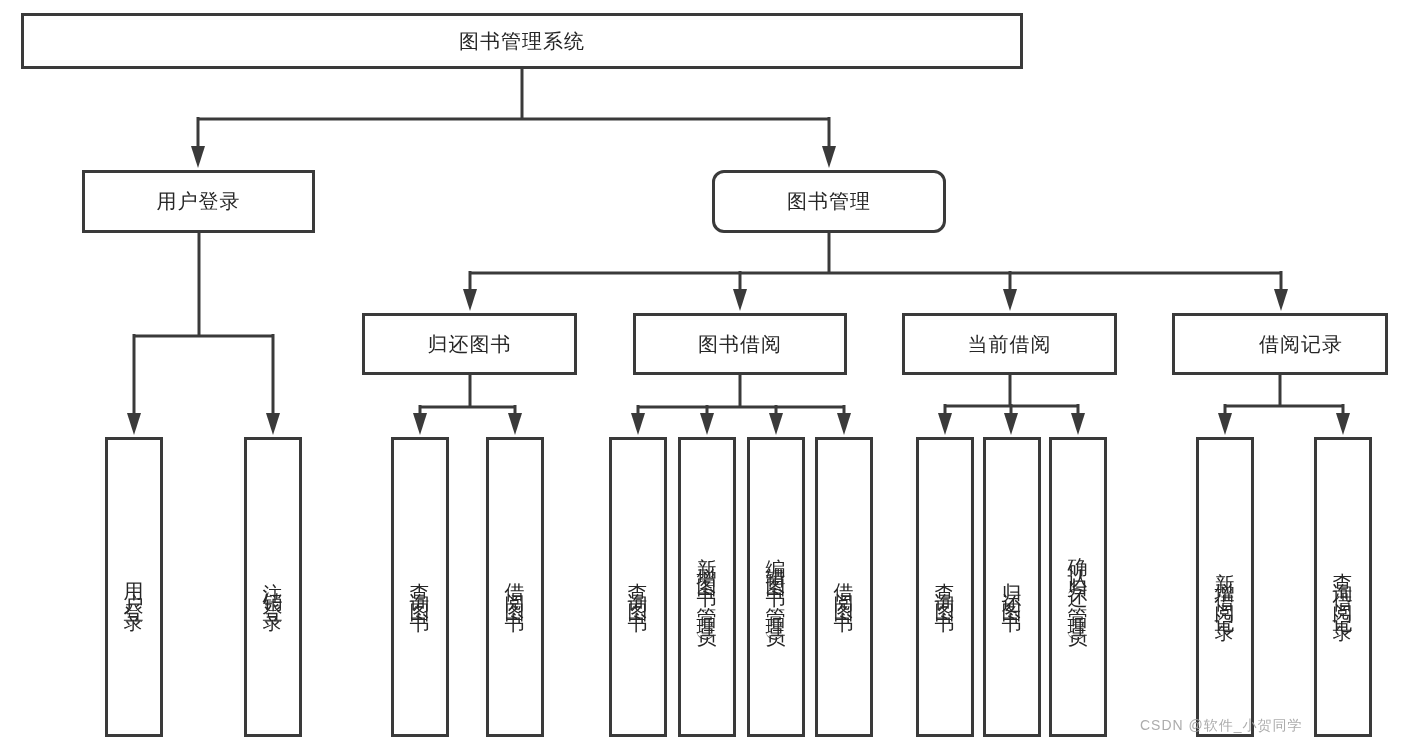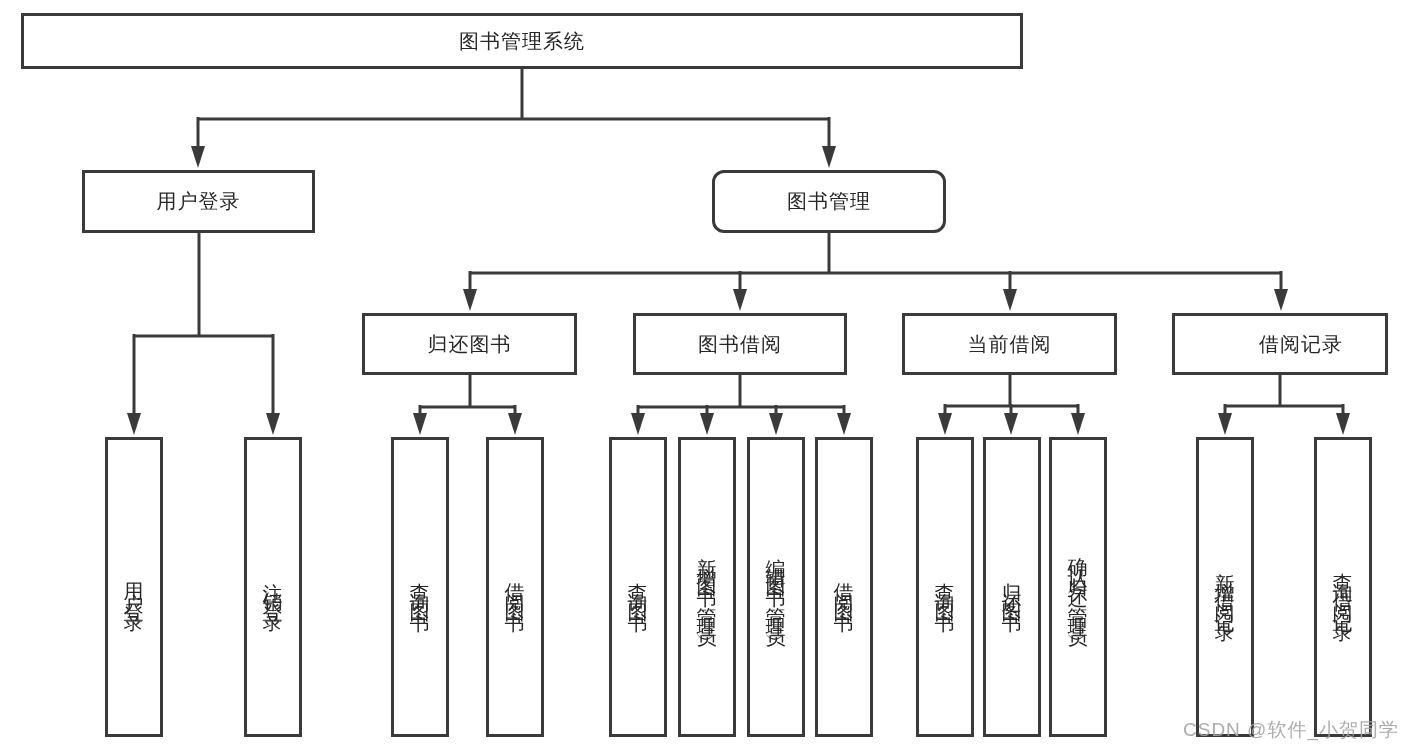--- a/index.html
+++ b/index.html
@@ -33,23 +33,23 @@
   .leaf { width: 58px; top: 437px; height: 300px; }
   .vlabel {
     writing-mode: vertical-rl;
     text-orientation: mixed;
     letter-spacing: 10px;
     line-height: 1;
     max-height: 292px;
   }
   #watermark {
     position: absolute;
-    left: 1183px;
+    left: 1140px;
     top: 717px;
-    font-size: 19px;
+    font-size: 14px;
     letter-spacing: 1px;
     color: rgba(165,165,165,0.92);
     z-index: 5;
     white-space: nowrap;
   }
 </style>
 </head>
 <body>
 
 <div id="canvas">

